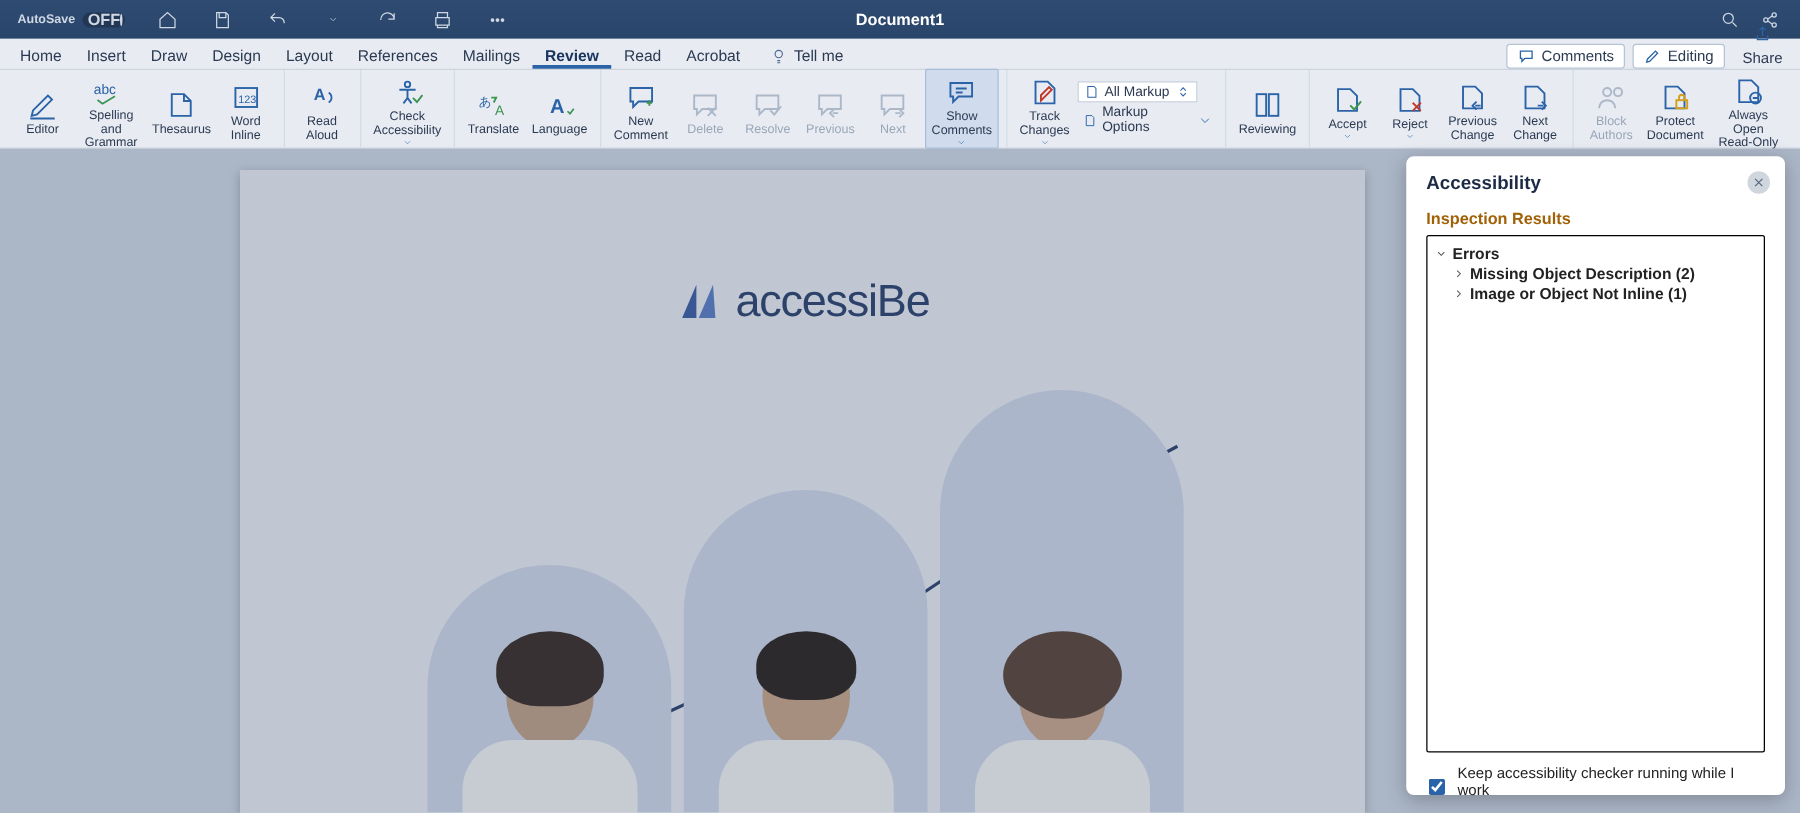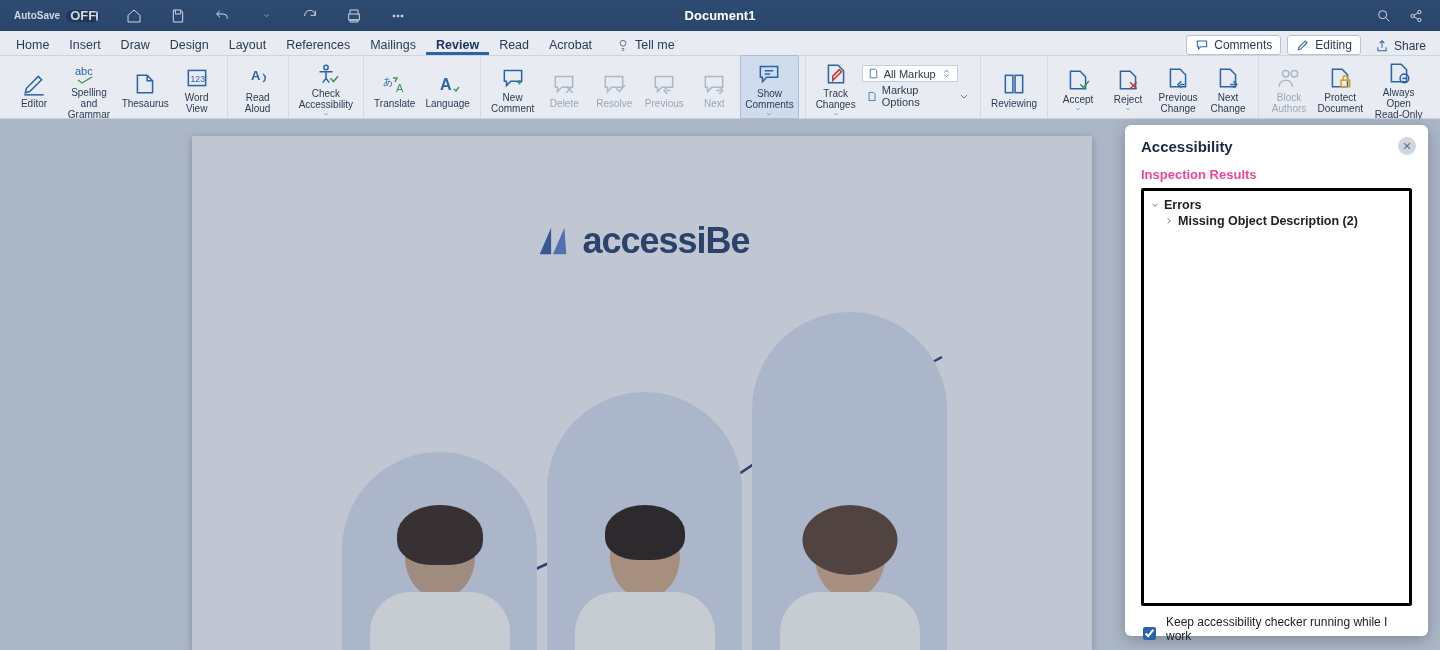--- a/index.html
+++ b/index.html
@@ -17,41 +17,41 @@
   .titlebar .right{margin-left:auto;display:flex;align-items:center;gap:12px;padding-right:14px;}
   
   .tabs{height:24px;background:#e8ecf2;display:flex;align-items:flex-end;padding:0 6px;border-bottom:1px solid #ccd4df;}
   .tab{padding:4px 10px 3px 10px;font-size:12.5px;color:#2b3a52;cursor:pointer;}
   .tab.active{font-weight:600;color:#1a3560;border-bottom:3px solid #2a63a8;padding-bottom:0;}
   .tellme{display:flex;align-items:center;gap:5px;margin-left:4px;}
   .tellme svg{width:14px;height:14px;stroke:#4a6590;fill:none;stroke-width:1.5;}
   .tabs .spacer{margin-left:auto;}
   .upper-btn{display:flex;align-items:center;gap:5px;border:1px solid #b7c3d3;background:#fff;padding:2px 8px;border-radius:3px;font-size:12px;color:#2b3a52;margin-left:6px;cursor:pointer;}
   .upper-btn svg{width:14px;height:14px;stroke:#2a63a8;fill:none;stroke-width:1.8;}
-  .upper-btn.nobg{background:transparent;border:none;}
+  .upper-btn.nobg{background:transparent;border:none;flex-direction:column;}
   
   .ribbon{height:62px;background:#e8ecf2;display:flex;align-items:stretch;padding:0 4px;border-bottom:1px solid #ccd4df;}
   .group{display:flex;align-items:center;border-right:1px solid #d3dbe6;padding:0 6px;gap:2px;}
   .group:last-child{border-right:none;}
   .rbtn{display:flex;flex-direction:column;align-items:center;justify-content:flex-start;padding:4px 4px 0 4px;min-width:40px;cursor:pointer;font-size:10px;color:#2b3a52;line-height:11px;text-align:center;}
   .rbtn .ico{height:28px;display:flex;align-items:center;justify-content:center;}
   .rbtn svg{stroke:#2a63a8;fill:none;stroke-width:1.4;}
   .rbtn.disabled{color:#99a6b8;}
   .rbtn.disabled svg{stroke:#acb8c8;}
   .rbtn.active{background:#d0dced;border:1px solid #a9bdd6;border-radius:2px;}
   .sm-stack{display:flex;flex-direction:column;gap:1px;font-size:11px;color:#2b3a52;}
   .sm-stack .row{display:flex;align-items:center;gap:4px;padding:1px 4px;cursor:pointer;}
   .sm-stack svg{width:13px;height:13px;stroke:#2a63a8;fill:none;stroke-width:1.5;}
   .chev{width:8px;height:8px;}
   
   .workspace{position:relative;height:533px;background:#cfd8e4;}
   .page{position:absolute;left:192px;top:17px;width:900px;height:516px;background:#eaedf3;box-shadow:0 2px 8px rgba(0,0,0,0.25);overflow:hidden;}
   .page .logo{position:absolute;top:84px;left:0;right:0;display:flex;justify-content:center;align-items:center;gap:10px;}
   .logo svg{width:38px;height:40px;}
-  .logo span{font-size:36px;font-weight:700;color:#2c436d;letter-spacing:-1px;}
+  .logo span{font-size:36px;font-weight:400;color:#2c436d;letter-spacing:-1px;}
   
   .arches{position:absolute;bottom:-30px;left:150px;right:150px;height:370px;}
   .arch{position:absolute;bottom:0;border-radius:120px 120px 0 0;background:#cfd8e8;}
   .arch1{left:0;width:195px;height:230px;}
   .arch2{left:205px;width:195px;height:290px;}
   .arch3{left:410px;width:195px;height:370px;}
   .person{position:absolute;bottom:0;left:50%;transform:translateX(-50%);width:160px;}
   .head{width:70px;height:85px;background:#c0a088;border-radius:50% 50% 48% 48%;margin:0 auto;}
   .hair{position:absolute;top:-8px;left:50%;transform:translateX(-50%);width:86px;height:60px;background:#3a2e28;border-radius:50% 50% 40% 40%;}
   .body{width:140px;height:90px;background:#f2f2f2;border-radius:40px 40px 0 0;margin:-6px auto 0;}
@@ -59,22 +59,22 @@
   .arch2 .hair{background:#2e2520;width:80px;height:55px;}
   .arch3 .head{background:#caa68c;}
   .arch3 .hair{background:#5a4438;width:95px;height:70px;border-radius:50%;}
   .trendline{position:absolute;bottom:20px;left:-10px;width:640px;height:350px;pointer-events:none;}
   
   .pane{position:absolute;right:12px;top:6px;width:303px;height:511px;background:#fff;border-radius:6px;box-shadow:0 4px 16px rgba(0,0,0,0.25);font-size:12.5px;color:#222;}
   .pane-head{display:flex;align-items:center;padding:12px 12px 8px 16px;}
   .pane-head h2{margin:0;font-size:15px;font-weight:700;color:#1b2a44;}
   .pane-head .close{margin-left:auto;width:18px;height:18px;border-radius:50%;background:#d0d6de;display:flex;align-items:center;justify-content:center;cursor:pointer;}
   .pane-head .close svg{width:10px;height:10px;stroke:#5b6b80;stroke-width:2.5;}
-  .pane-sub{padding:4px 16px 6px 16px;font-size:13px;font-weight:600;color:#ec4899;}
-  .pane-list{margin:0 16px;background:#fff;border:3px solid #000000;border-radius:2px;height:400px;padding:6px 4px;}
+  .pane-sub{padding:4px 16px 6px 16px;font-size:13px;font-weight:600;color:#a16207;}
+  .pane-list{margin:0 16px;background:#fff;border:1px solid #000000;border-radius:2px;height:400px;padding:6px 4px;}
   .tree-item{display:flex;align-items:center;gap:4px;padding:1px 2px;cursor:pointer;}
   .tree-item.cat{font-weight:600;}
   .tree-item.sub{padding-left:16px;font-weight:700;}
   .tree-item svg{width:10px;height:10px;stroke:#555;fill:none;stroke-width:2;}
   .pane-foot{padding:9px 14px;display:flex;align-items:flex-end;gap:7px;}
   .pane-foot input{width:13px;height:13px;accent-color:#2a63a8;}
   .pane-foot label{font-size:12px;color:#222;}
   
   .dim{position:absolute;inset:0;background:rgba(45,65,95,0.22);pointer-events:none;}
 </style>
@@ -218,21 +218,21 @@
         <span>Thesaurus</span>
       </div>
     <div class="rbtn">
         <div class="ico">
           <svg width="26" height="26" viewBox="0 0 24 24">
             <rect x="4" y="5" width="16" height="14"></rect>
             <text x="6" y="16" font-size="8" fill="#2a63a8" stroke="none">123</text>
           </svg>
         </div>
         <span style="white-space:pre-line">Word
-View</span>
+Inline</span>
       </div>
   </div>
   <div class="group">
     <div class="rbtn">
         <div class="ico">
           <svg width="24" height="26" viewBox="0 0 24 24">
             <text x="5" y="14" font-size="13" fill="#2a63a8" stroke="none" font-weight="bold">A</text>
             <path d="M17 8c3 2 3 6 0 8"></path>
           </svg>
         </div>
@@ -527,19 +527,25 @@
             <path d="M6 9l6 6 6-6"></path>
           </svg>
         <span>Errors</span>
       </div>
       <div class="tree-item sub">
         <svg viewBox="0 0 24 24">
             <path d="M9 6l6 6-6 6"></path>
           </svg>
         <span>Missing Object Description (2)</span>
       </div>
+      <div class="tree-item sub">
+        <svg viewBox="0 0 24 24">
+            <path d="M9 6l6 6-6 6"></path>
+          </svg>
+        <span>Image or Object Not Inline (1)</span>
+      </div>
     </div>
     <div class="pane-foot">
       <input type="checkbox" checked="" style="">
       <label>Keep accessibility checker running while I work</label>
     </div>
   </div>
 </div>
 
 </body></html>

